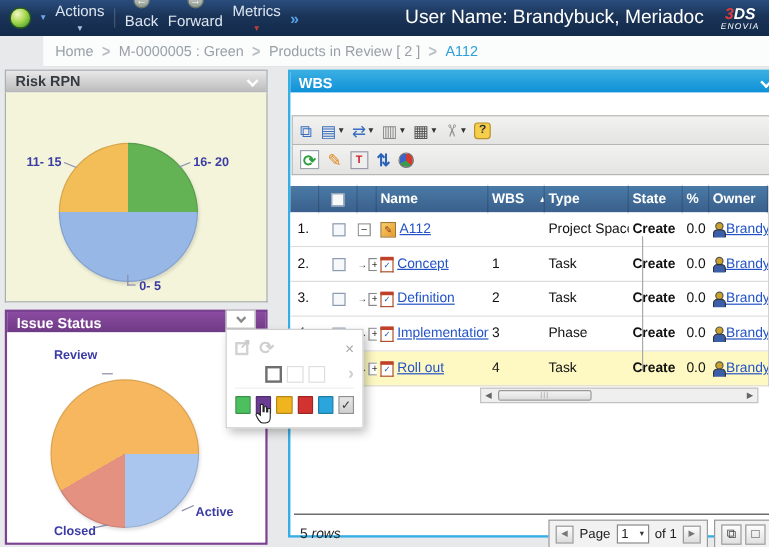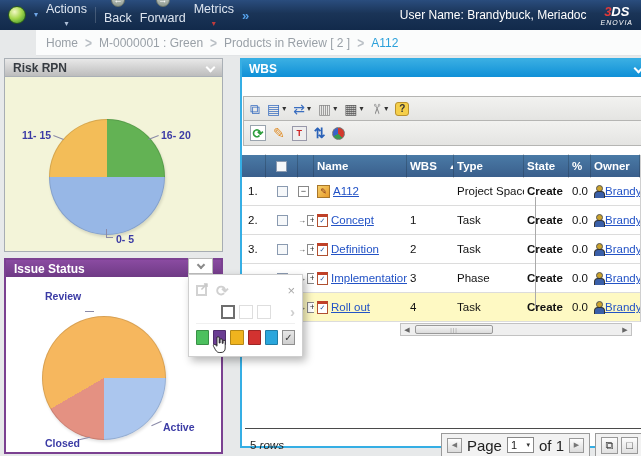--- a/index.html
+++ b/index.html
@@ -18,21 +18,21 @@
   .caret{font-size:8px;color:#aebfd8;line-height:1;}
   .caret.red{color:#c23b3b;}
   .caret.blue{color:#6fa6e8;}
   .tb-item{display:inline-flex;align-items:center;gap:4px;color:#dde5f0;font-size:12.5px;cursor:default;flex-direction:column;}
   .tb-sep{width:1px;height:16px;background:rgba(255,255,255,0.18);}
   .circ{display:inline-block;width:14px;height:14px;border-radius:50%;
         background:linear-gradient(#d9ded9,#8f9a90);border:1px solid #6a746a;
         color:#fff;font-size:9px;line-height:13px;text-align:center;font-weight:bold;}
   .chevrons{color:#55a1ea;font-weight:bold;font-size:13px;}
   .tb-right{display:flex;align-items:center;gap:14px;}
-  .username{color:#fff;font-size:12px;}
+  .username{color:#fff;font-size:16px;}
   .logo{color:#fff;text-align:center;line-height:1;font-style:italic;}
   .logo .l1{font-size:13px;font-weight:bold;}
   .logo .l1 .three{color:#e03a3a;}
   .logo .l2{font-size:7px;letter-spacing:1px;display:block;margin-top:1px;}
 
   
   .breadcrumb{position:absolute;left:0;top:30px;width:641px;height:26px;background:#fbfcfc;
               border-bottom:1px solid #e2e4e6;display:flex;align-items:center;gap:7px;padding:0 10px;
               color:#99a0a7;font-size:12px;margin-left:36px;}
   .bc-sep{color:#b9bfc5;font-size:12px;font-weight:bold;transform:scaleY(1.2);}
@@ -136,21 +136,21 @@
   .rowcount{position:absolute;left:8px;top:362px;font-size:11.5px;color:#222;}
   .rowcount .it{font-style:italic;}
   .pager{position:absolute;right:5px;top:356px;height:24px;display:flex;align-items:center;gap:5px;}
   .pgroup{display:flex;align-items:center;gap:5px;border:1px solid #9a9a9a;background:#f2f2f2;
           padding:2px 5px;height:24px;}
   .pbtn{width:15px;height:15px;border:1px solid #999;background:linear-gradient(#fdfdfd,#dcdcdc);
         display:flex;align-items:center;justify-content:center;font-size:7px;color:#777;}
   .pagebox{width:27px;height:16px;border:1px solid #888;background:#fff;display:flex;align-items:center;
            justify-content:space-between;padding:0 3px;font-size:11px;}
   .pagebox .dd{font-size:7px;color:#333;}
-  .plabel{font-size:15px;color:#222;}
+  .plabel{font-size:11px;color:#222;}
   .wbtn{width:17px;height:17px;border:1px solid #999;background:linear-gradient(#fdfdfd,#e0e0e0);
         display:flex;align-items:center;justify-content:center;font-size:11px;color:#444;}
 
   
   .pu-chev{position:absolute;left:188px;top:258px;width:25px;height:16px;background:#fff;
            border:1px solid #b8b8b8;display:flex;align-items:center;justify-content:center;z-index:50;}
   .pu-chev .c{width:6px;height:6px;border-right:2px solid #8a8a8a;border-bottom:2px solid #8a8a8a;
               transform:rotate(45deg);margin-top:-3px;}
   .popup{position:absolute;left:188px;top:274px;width:115px;height:83px;background:#fff;
          border:1px solid #cfcfcf;box-shadow:3px 4px 8px rgba(0,0,0,0.28);z-index:49;
@@ -206,21 +206,21 @@
       <span class="logo">
         <span class="l1"><span class="three">3</span><span>DS</span></span>
         <span class="l2">ENOVIA</span>
       </span>
     </div>
   </div>
 
   <div class="breadcrumb">
     <span>Home</span>
     <span class="bc-sep">&gt;</span>
-    <span>M-0000001 : Green</span>
+    <span>M-0000005 : Green</span>
     <span class="bc-sep">&gt;</span>
     <span>Products in Review [ 2 ]</span>
     <span class="bc-sep">&gt;</span>
     <span class="bc-last">A112</span>
     <span class="bc-plus">+</span>
   </div>
 
   <div class="risk">
     <div class="hd">
       <span class="t">Risk RPN</span>

